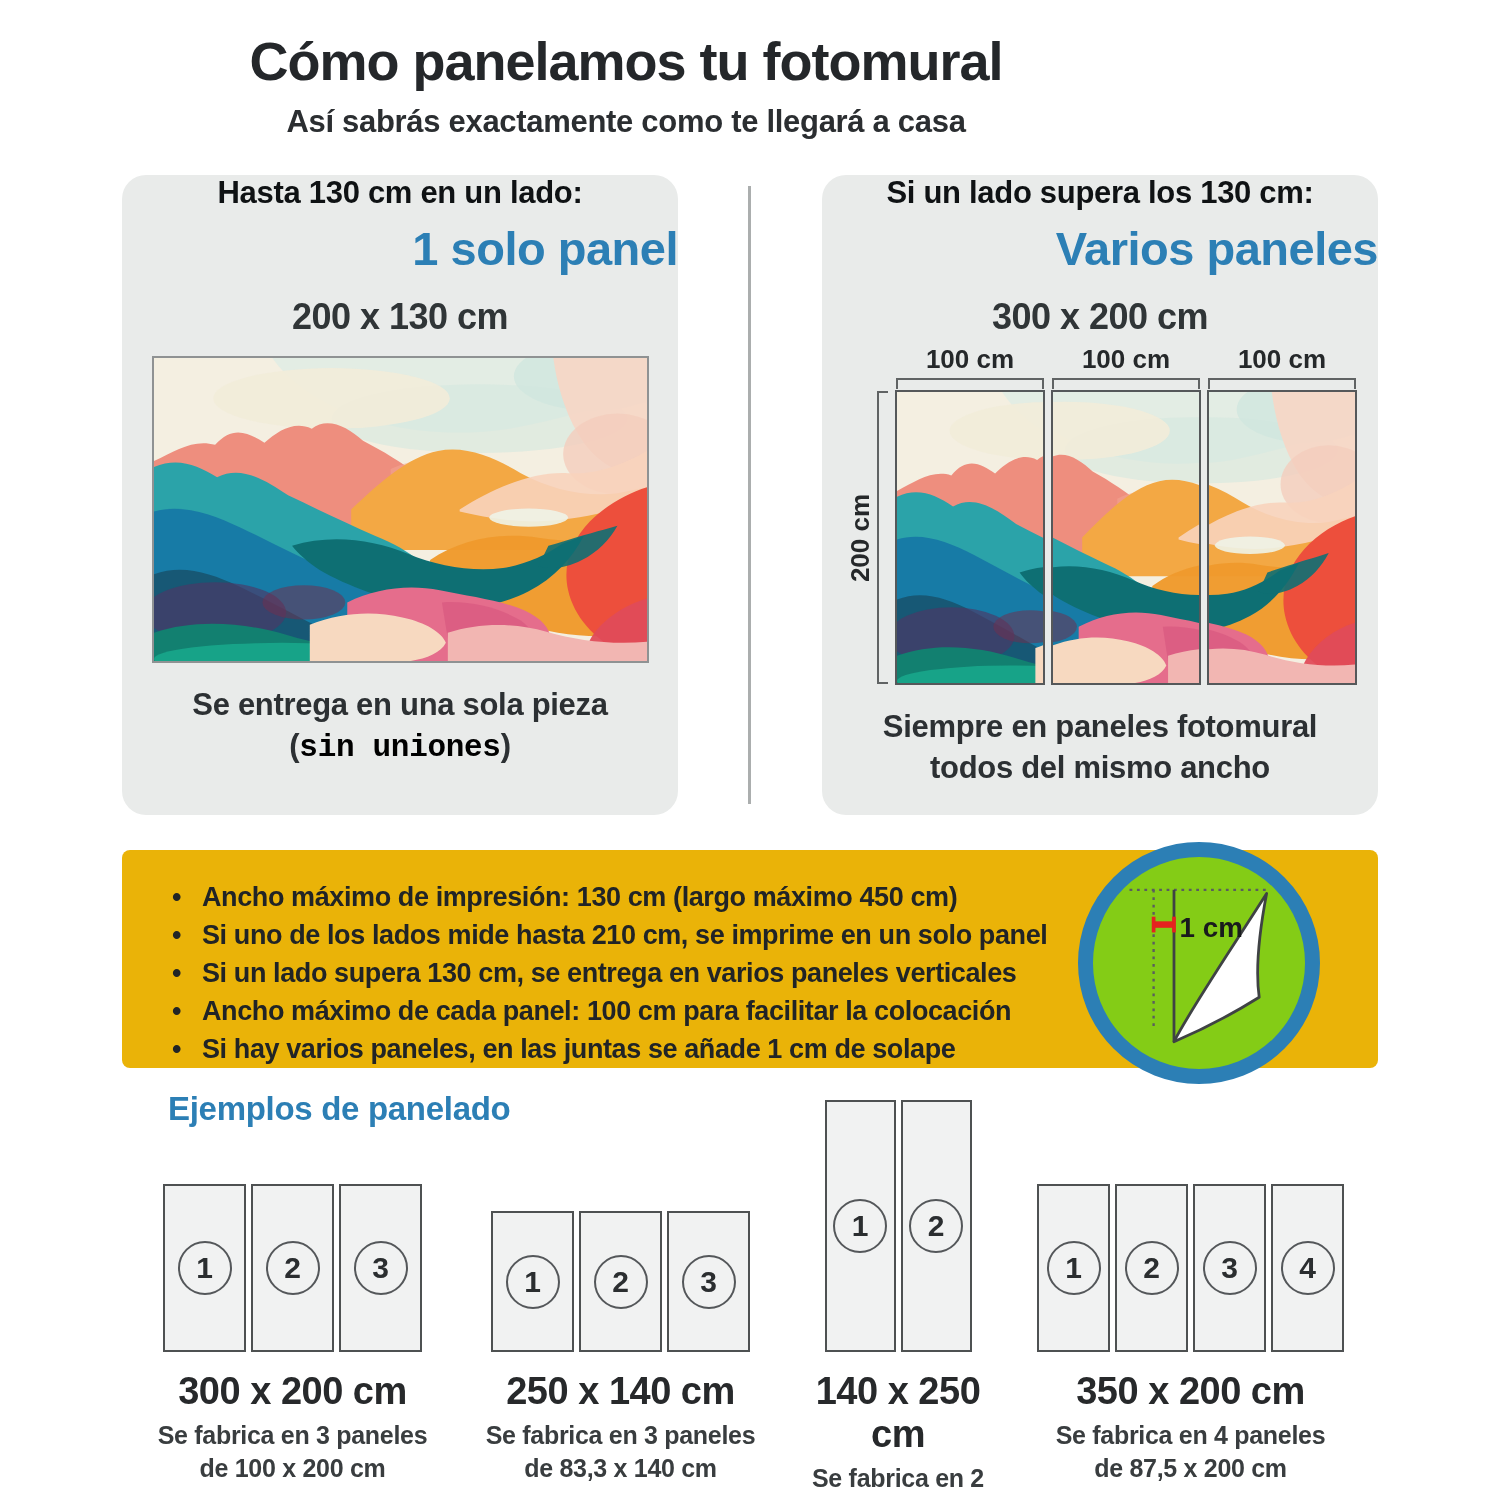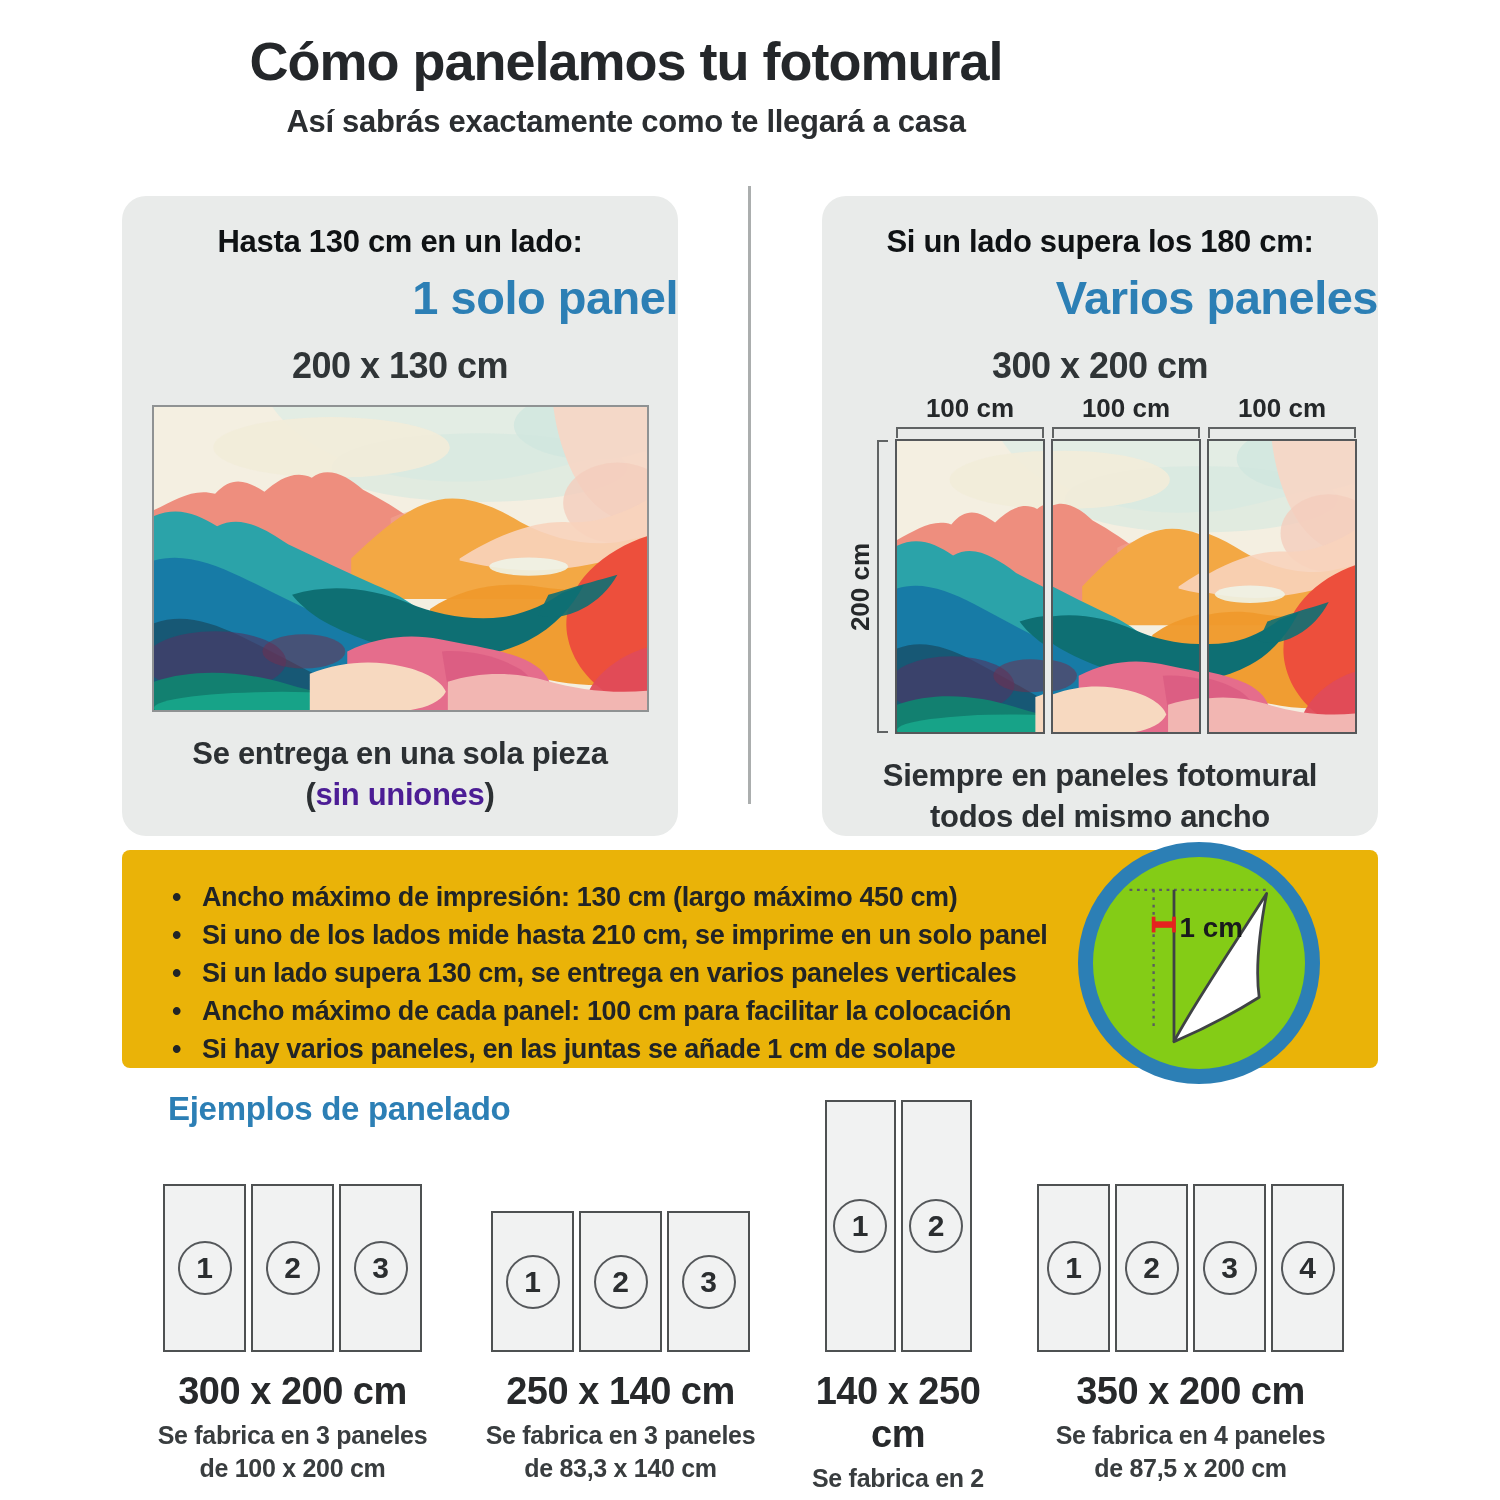--- a/index.html
+++ b/index.html
@@ -7,29 +7,29 @@
     width:1500px;height:1500px;background:#ffffff;position:relative;overflow:hidden;
     font-family:"Liberation Sans", sans-serif;
     -webkit-font-smoothing:antialiased;
   }
   
   .header{position:absolute;top:30px;left:0;width:1252px;text-align:center;}
   .title{font-size:54px;font-weight:700;color:#24272a;letter-spacing:-1px;}
   .subtitle{margin-top:12px;font-size:31px;font-weight:700;color:#2b2e31;letter-spacing:-0.3px;}
 
   
-  .card{position:absolute;top:175px;height:640px;width:556px;background:#e9ebea;border-radius:24px;text-align:center;box-sizing:border-box;padding-top:28px;margin-top:21px;}
+  .card{position:absolute;top:175px;height:640px;width:556px;background:#e9ebea;border-radius:24px;text-align:center;box-sizing:border-box;}
   .card-left{left:122px;}
   .card-right{left:822px;}
   .divider{position:absolute;left:748px;top:186px;width:3px;height:618px;background:#abaeae;}
   .card-condition{font-size:31px;font-weight:700;color:#0f1214;letter-spacing:-0.3px;}
   .card-headline{font-size:47px;font-weight:700;color:#2c7fb5;margin-top:10px;letter-spacing:-0.5px;text-align:right;}
   .card-size{font-size:36px;font-weight:700;color:#303537;margin-top:20px;letter-spacing:-0.5px;}
   .card-caption{margin-top:22px;font-size:31px;font-weight:700;color:#2c3033;line-height:1.32;letter-spacing:-0.3px;}
-  .caption-blue{color:#4c1d95;}
+  .caption-blue{color:#000000;font-family:Liberation Mono, monospace;}
 
   .art-frame{width:497px;height:307px;margin:18px auto 0;border:2px solid #8f9293;box-sizing:border-box;background:#f4efe1;font-size:0;}
   .art-frame svg{width:100%;height:100%;}
 
   
   .measure{margin:8px auto 0;width:514px;display:grid;grid-template-columns:34px 18px 1fr;grid-template-rows:32px 12px 295px;}
   .m-labels{grid-column:3;grid-row:1;display:flex;gap:6px;}
   .m-label{flex:1;display:flex;align-items:flex-end;justify-content:center;font-size:26px;font-weight:700;color:#25282a;padding-bottom:3px;}
   .m-hbrackets{grid-column:3;grid-row:2;display:flex;gap:6px;}
   .hb{flex:1;position:relative;border-top:2px solid #606364;margin:0 1px;}
@@ -121,21 +121,21 @@
   </div>
   <div class="card-caption">
     <div>Se entrega en una sola pieza</div>
     <div><span>(</span><span class="caption-blue">sin uniones</span><span>)</span></div>
   </div>
 </div>
 
 <div class="divider"></div>
 
 <div class="card card-right">
-  <div class="card-condition">Si un lado supera los 180 cm:</div>
+  <div class="card-condition">Si un lado supera los 130 cm:</div>
   <div class="card-headline">Varios paneles</div>
   <div class="card-size">300 x 200 cm</div>
 
   <div class="measure">
     <div class="m-labels">
       <div class="m-label">100 cm</div>
       <div class="m-label">100 cm</div>
       <div class="m-label">100 cm</div>
     </div>
     <div class="m-hbrackets">

